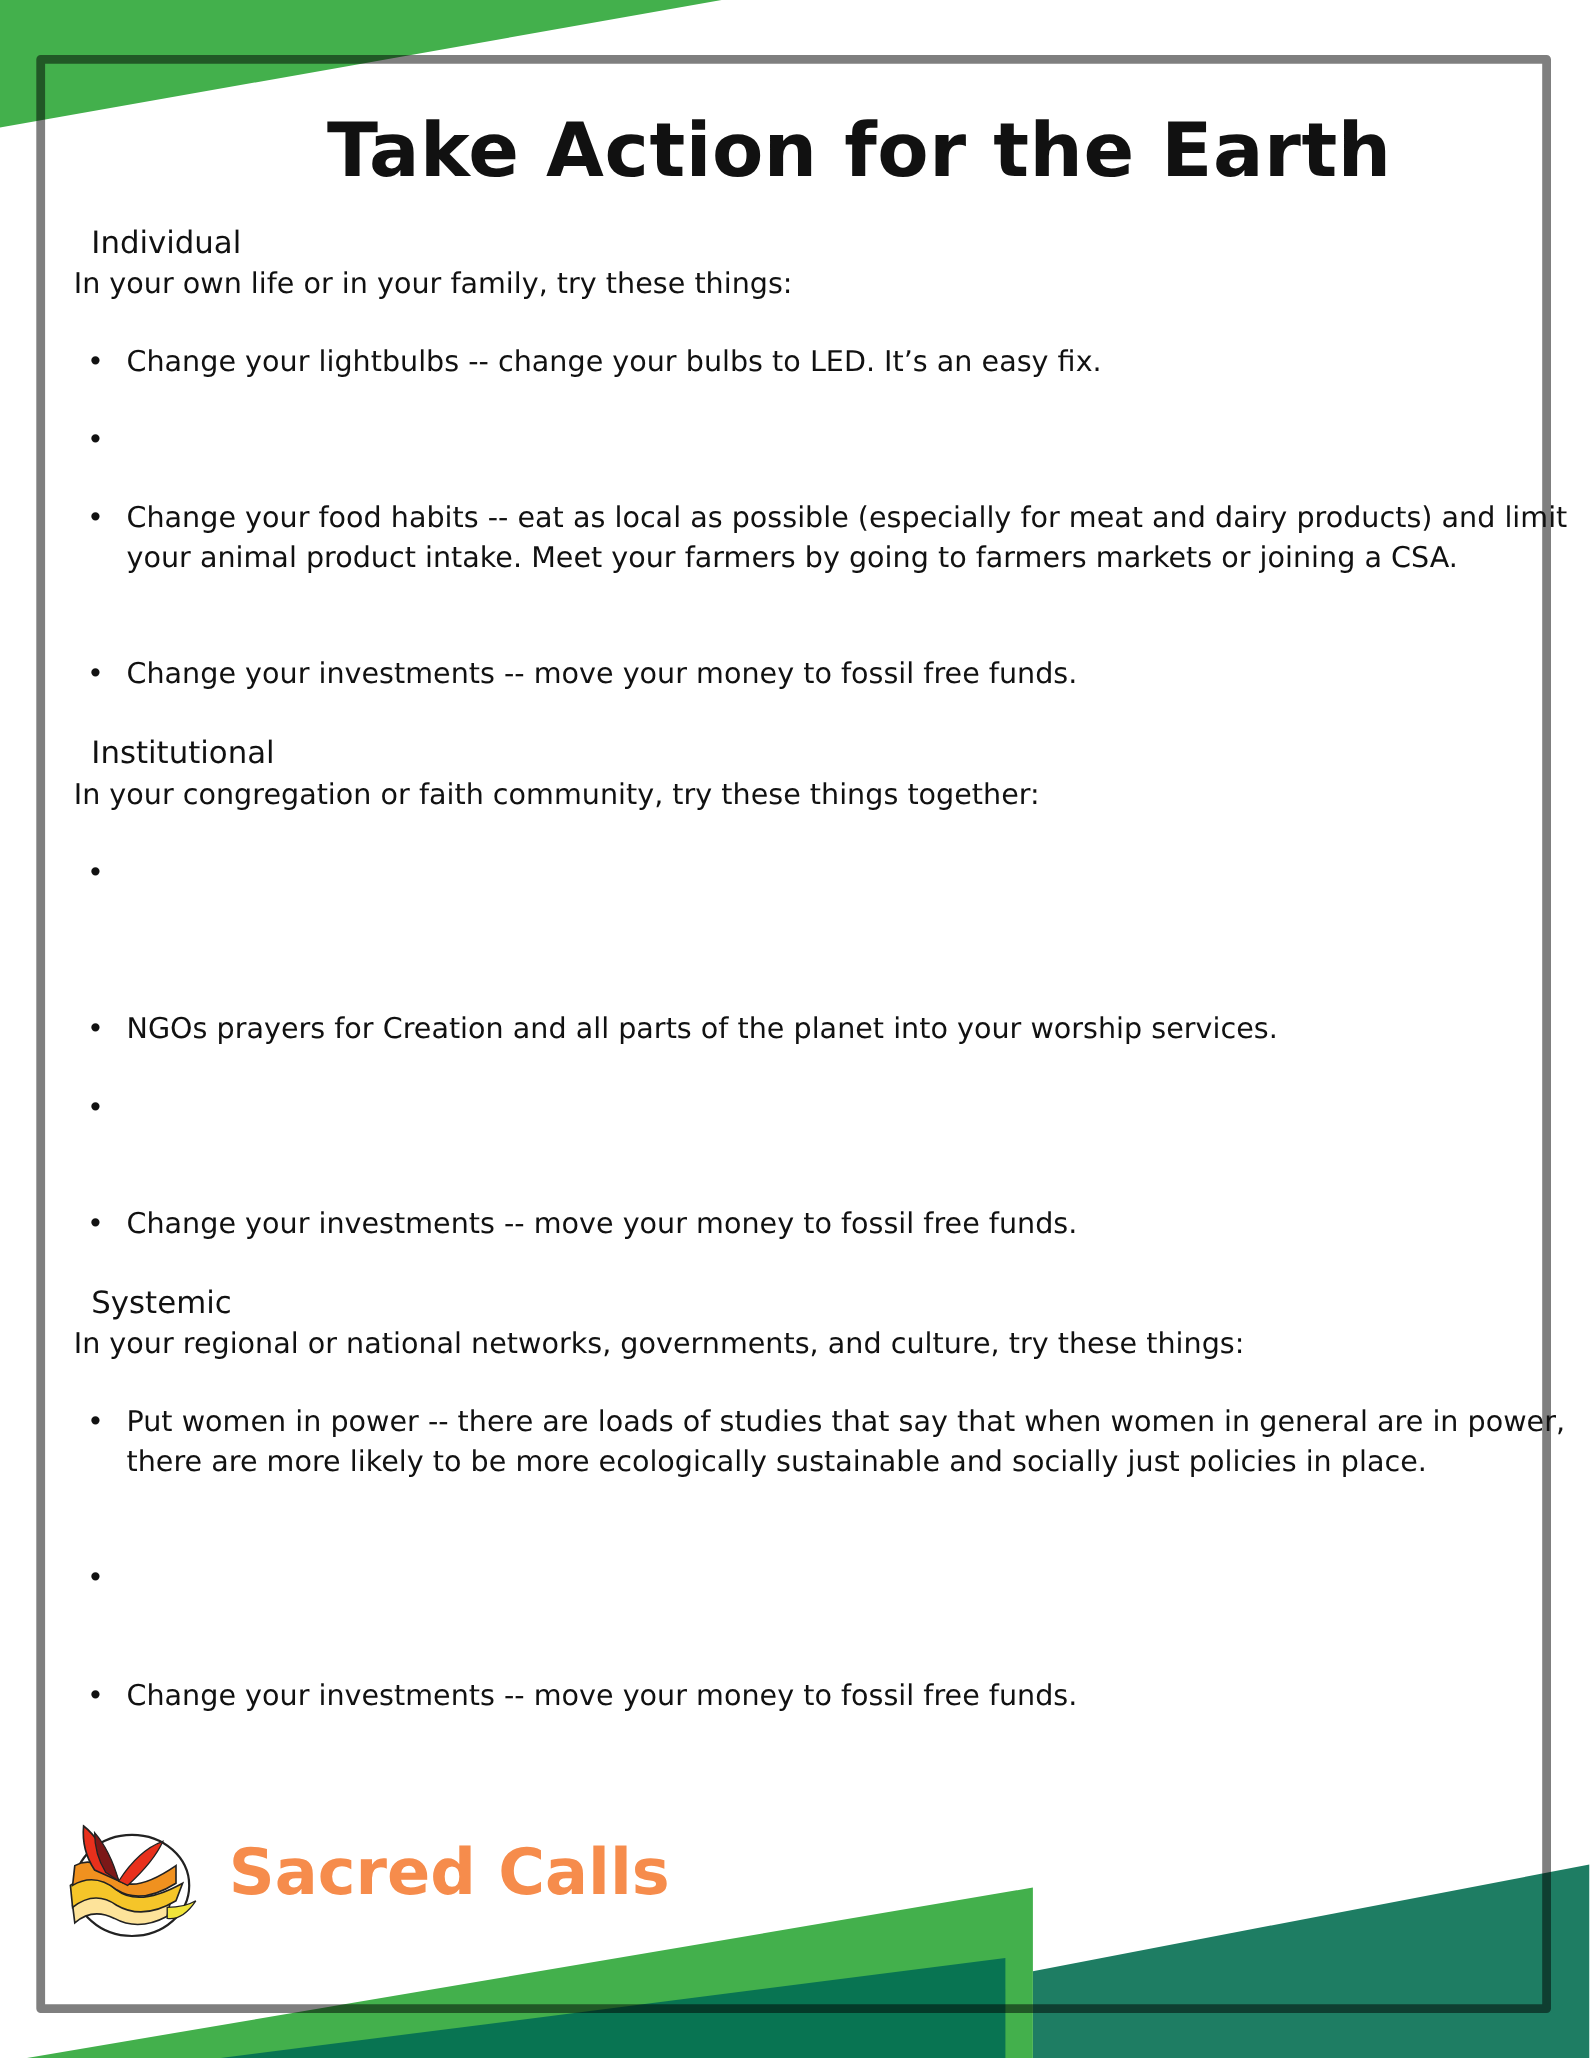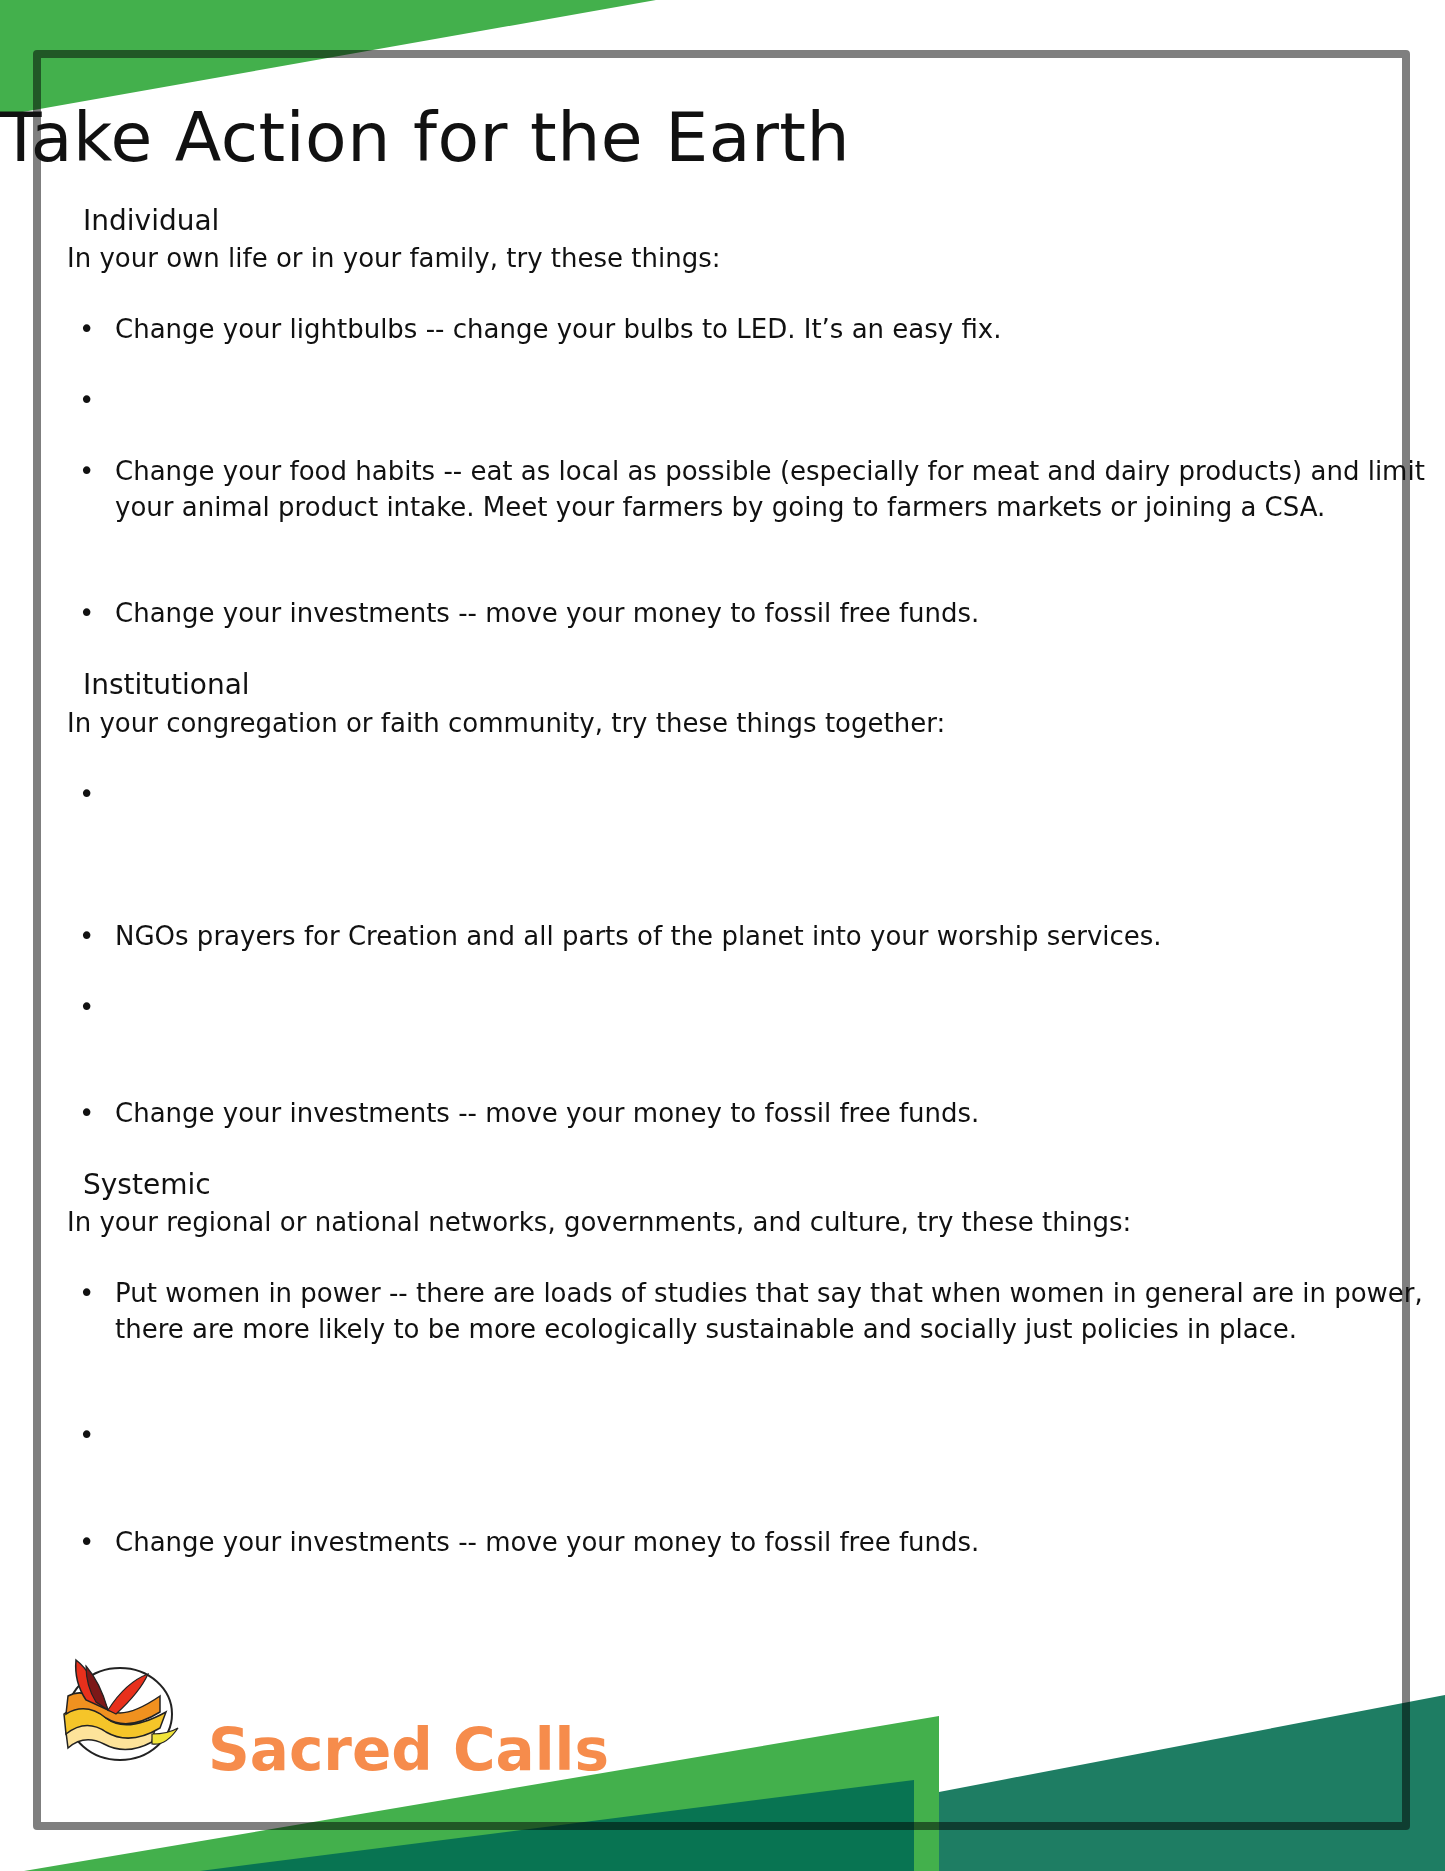--- a/index.html
+++ b/index.html
@@ -1,29 +1,29 @@
 <!DOCTYPE html>
 <html><head>
 <meta charset="utf-8">
 <style>
   html, body { margin:0; padding:0; }
   body { width:1445px; height:1871px; position:relative; background:#ffffff; overflow:hidden;
          font-family:"DejaVu Sans", sans-serif; color:#111; }
   .bg { position:absolute; left:0; top:0; width:1445px; height:1871px; }
   .frame { position:absolute; left:33px; top:50px; width:1377px; height:1780px;
            box-sizing:border-box; border:8px solid rgba(0,0,0,0.5); border-radius:4px; }
-  .title { position:absolute; left:0; width:1265px; top:98px; text-align:left;
-           font-size:68px; font-weight:normal; margin:0; letter-spacing:0.5px; }
+  .title { position:absolute; left:0; width:1265px; top:98px; text-align:right;
+           font-size:68px; font-weight:bold; margin:0; letter-spacing:0.5px; }
   .content { position:absolute; left:67px; top:0; width:1320px; }
   .h { position:absolute; left:16px; font-size:28px; white-space:nowrap; }
   .intro { position:absolute; left:0; font-size:26px; white-space:nowrap; }
   .li { position:absolute; left:48px; width:1330px; font-size:26px; line-height:35.5px; }
   .li .bullet { position:absolute; left:-36px; top:0; }
   .footer-logo { position:absolute; left:56px; top:1652px; width:124px; height:112px; }
-  .brand { position:absolute; left:208px; top:1668px; font-size:58px; font-weight:bold; color:#f68c4c;margin-top:48px; }
+  .brand { position:absolute; left:208px; top:1668px; font-size:58px; font-weight:bold; color:#f68c4c; }
 </style>
 </head>
 <body>
 
 <svg class="bg" viewBox="0 0 1445 1871" xmlns="http://www.w3.org/2000/svg">
   <polygon points="0,0 656,0 0,116" fill="#43b04c"></polygon>
   <polygon points="939,1792 1445,1695 1445,1871 939,1871" fill="#1e7d63"></polygon>
   <polygon points="24,1871 939,1716 939,1871" fill="#43b04c"></polygon>
   <polygon points="200,1871 914,1780 914,1871" fill="#087452"></polygon>
 </svg>

